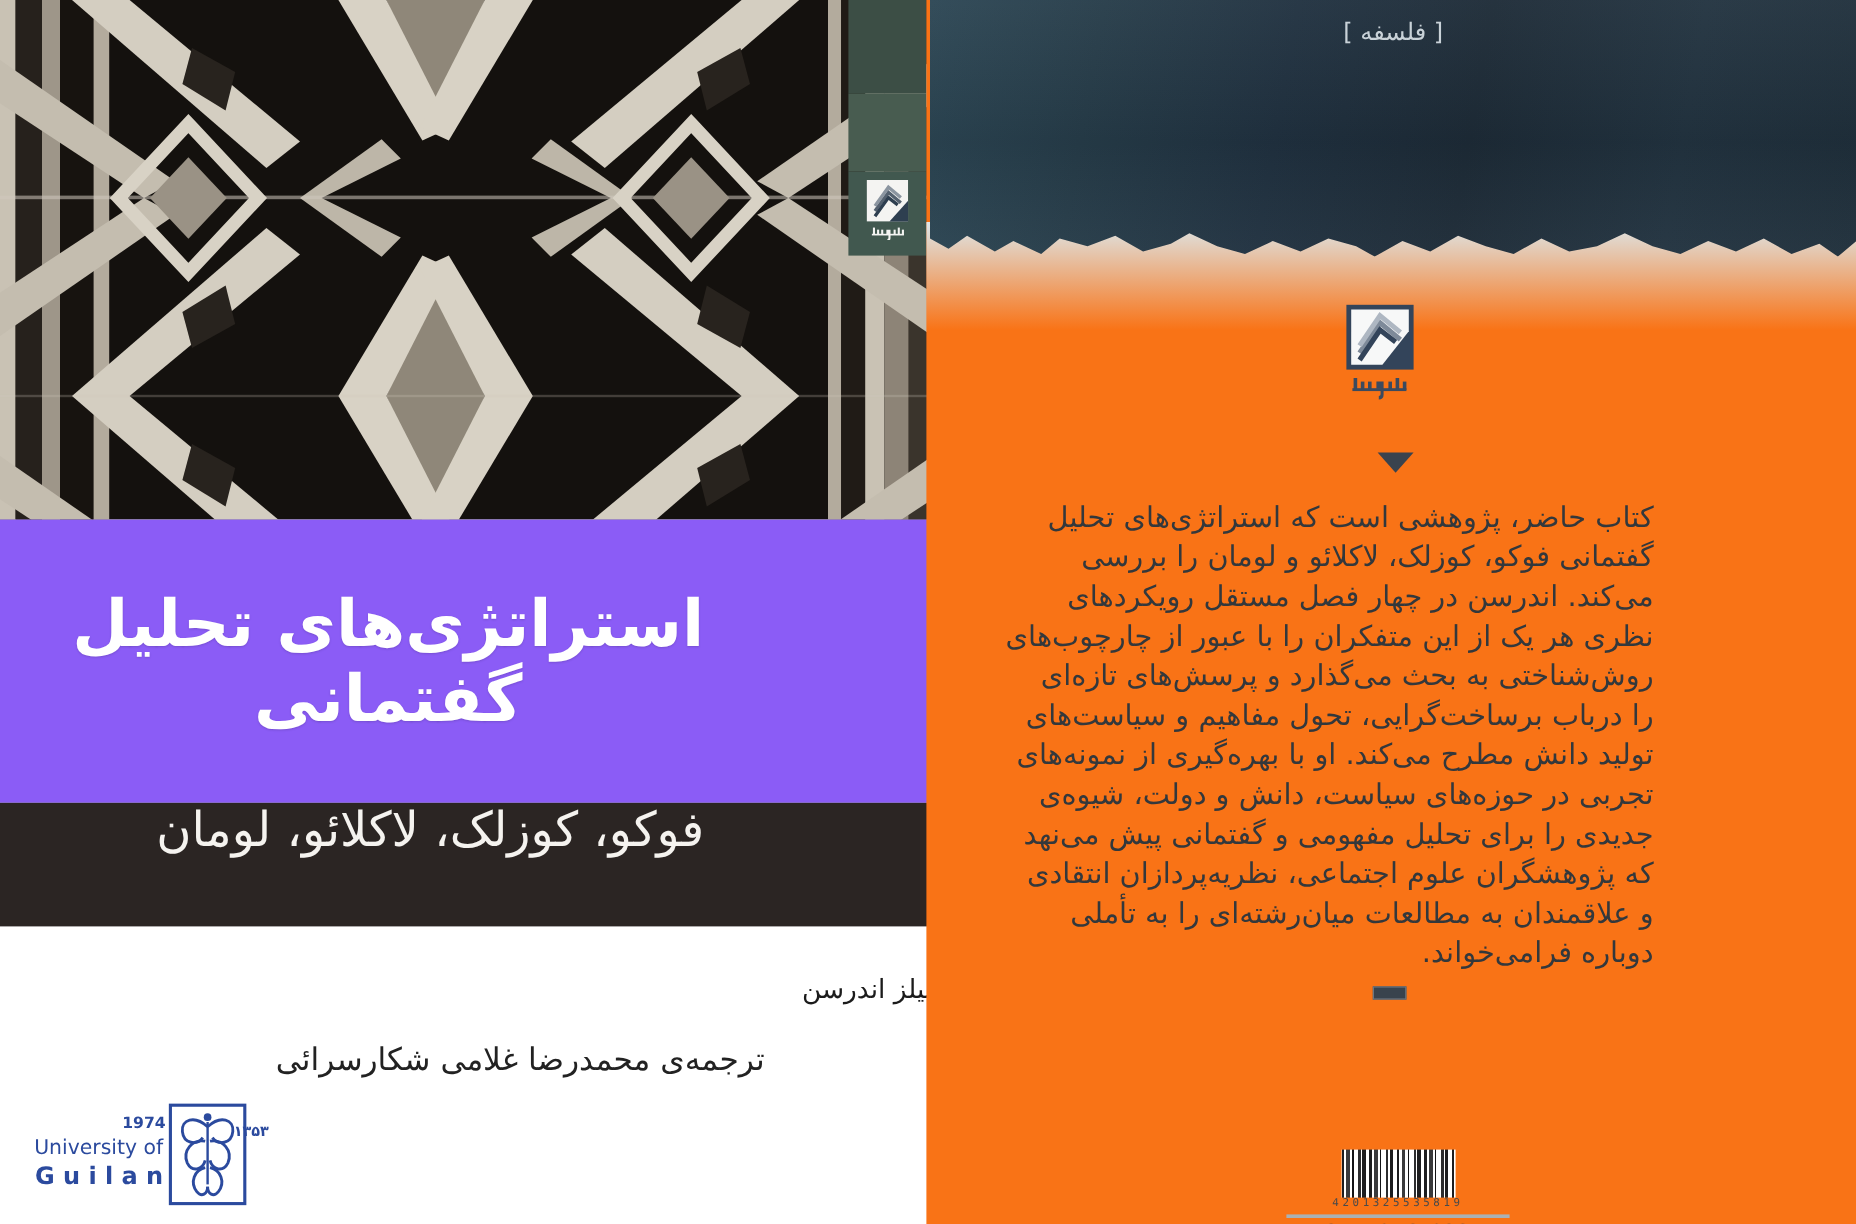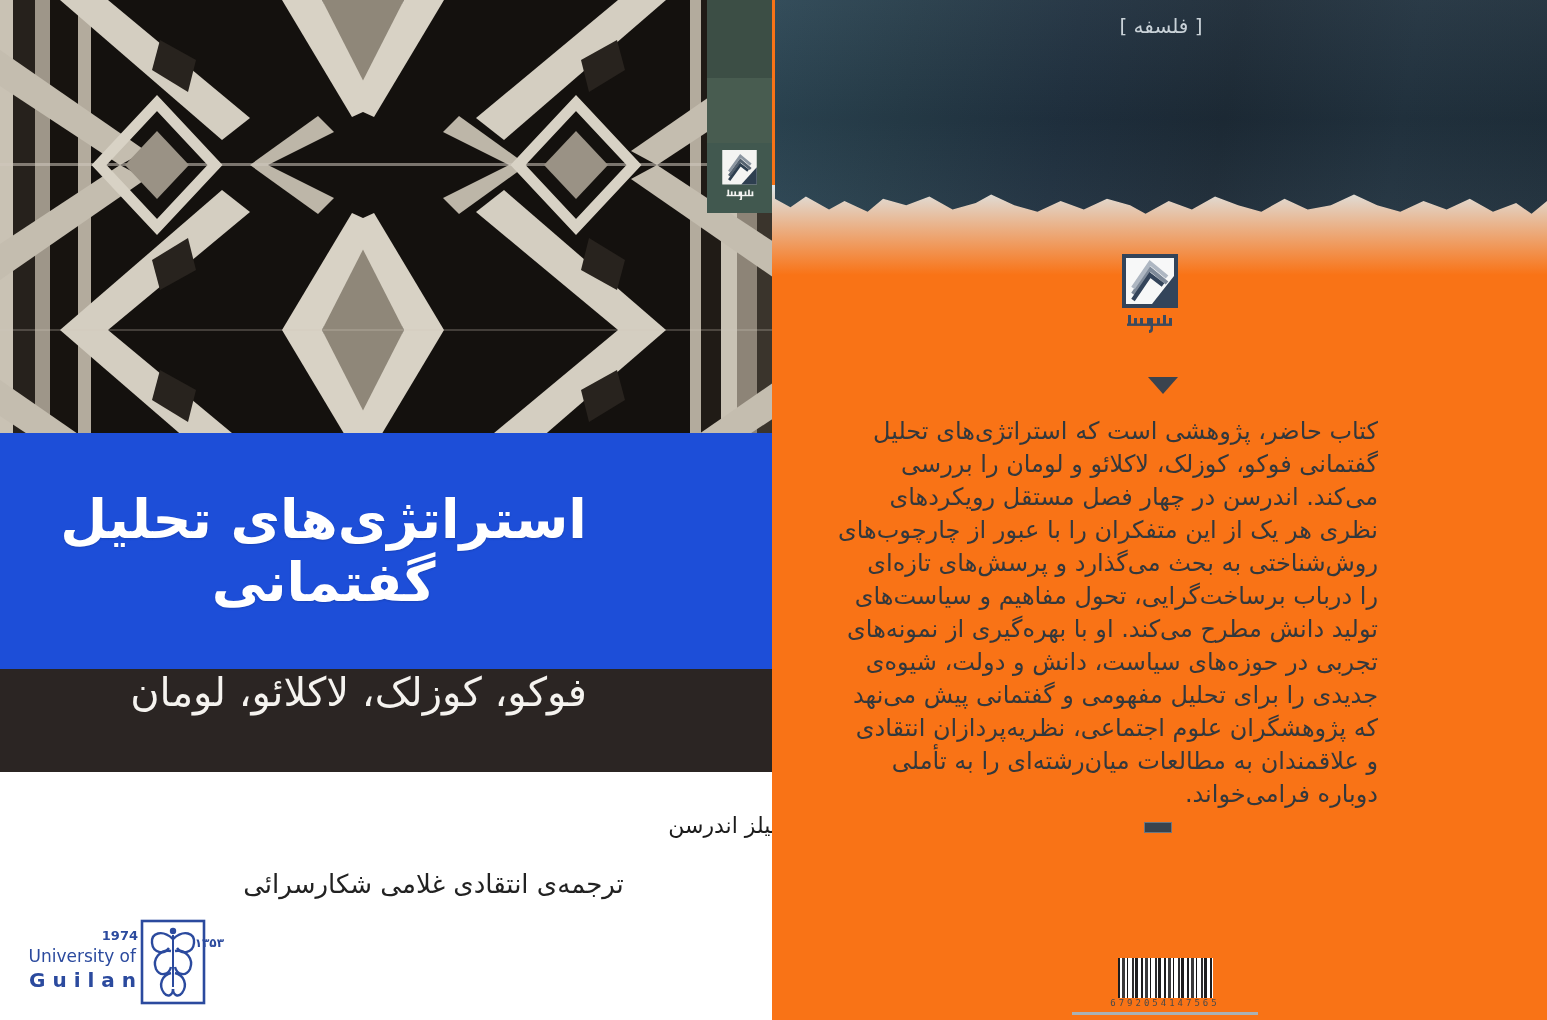--- a/index.html
+++ b/index.html
@@ -9,21 +9,21 @@
   
   #front-cover{position:absolute;left:0;top:0;width:777px;height:1020px;background:#ffffff;}
   #cover-photo{position:absolute;left:0;top:0;width:777px;height:433px;overflow:hidden;}
 
   #spine-strip{position:absolute;left:707px;top:0;width:65px;height:213px;}
   .spine-block1{position:absolute;left:0;top:0;width:65px;height:78px;background:#3c4e45;}
   .spine-block2{position:absolute;left:0;top:78px;width:65px;height:65px;background:#485c50;}
   .spine-block3{position:absolute;left:0;top:143px;width:65px;height:70px;background:#41584f;}
   #spine-logo{position:absolute;left:15px;top:150px;width:35px;height:50px;}
 
-  #title-band{position:absolute;left:0;top:433px;width:777px;height:236px;background:#1d4ed8;
+  #title-band{position:absolute;left:0;top:433px;width:777px;height:236px;background:#8b5cf6;
               display:flex;align-items:center;justify-content:center;}
   #book-title{width:100%;text-align:center;padding-right:130px;box-sizing:border-box;
               color:#ffffff;font-size:54px;font-weight:bold;direction:rtl;
               text-shadow:0 1px 2px rgba(0,0,0,.15);}
   #names-band{position:absolute;left:0;top:669px;width:777px;height:103px;background:#2b2523;
               display:flex;justify-content:center;}
   #thinkers-names{width:100%;text-align:center;padding-right:60px;box-sizing:border-box;
                   color:#f5f3ef;font-size:40px;direction:rtl;}
 
   #author-name{position:absolute;left:0;top:813px;width:777px;text-align:right;
@@ -149,21 +149,21 @@
 
     <div id="title-band">
       <div id="book-title">استراتژی‌های تحلیل گفتمانی</div>
     </div>
 
     <div id="names-band">
       <div id="thinkers-names">فوکو، کوزلک، لاکلائو، لومان</div>
     </div>
 
     <div id="author-name">نیلز اندرسن</div>
-    <div id="translator-name">ترجمه‌ی انتقادی غلامی شکارسرائی</div>
+    <div id="translator-name">ترجمه‌ی محمدرضا غلامی شکارسرائی</div>
 
     <svg id="guilan-logo" viewBox="0 0 345 100" xmlns="http://www.w3.org/2000/svg">
       <g fill="#2b4a9e">
         <text x="128" y="25" text-anchor="end" font-size="13" font-weight="bold">1974</text>
         <text x="126" y="47" text-anchor="end" font-size="17">University of</text>
         <text x="126" y="72" text-anchor="end" font-size="20" font-weight="bold">G u i l a n</text>
         <text x="214" y="32" font-size="12" font-weight="bold" direction="rtl">۱۳۵۳</text>
         <text x="345" y="76" text-anchor="end" font-size="37" font-weight="bold" direction="rtl">دانشگاه گیلان</text>
       </g>
       <g>
@@ -220,19 +220,19 @@
       <div class="pline">جدیدی را برای تحلیل مفهومی و گفتمانی پیش می‌نهد</div>
       <div class="pline">که پژوهشگران علوم اجتماعی، نظریه‌پردازان انتقادی</div>
       <div class="pline">و علاقمندان به مطالعات میان‌رشته‌ای را به تأملی</div>
       <div class="pline last">دوباره فرامی‌خواند.</div>
     </div>
 
     <div id="dash-divider"></div>
 
     <div id="barcode-block">
       <div id="barcode-bars"></div>
-      <div id="barcode-digits">6792054147565</div>
+      <div id="barcode-digits">4201325535819</div>
       <div id="isbn-rule"></div>
       <div id="isbn-text">ISBN 978-622-6359-48-6</div>
     </div>
 
   </div>
 </div>
 
 </body></html>

